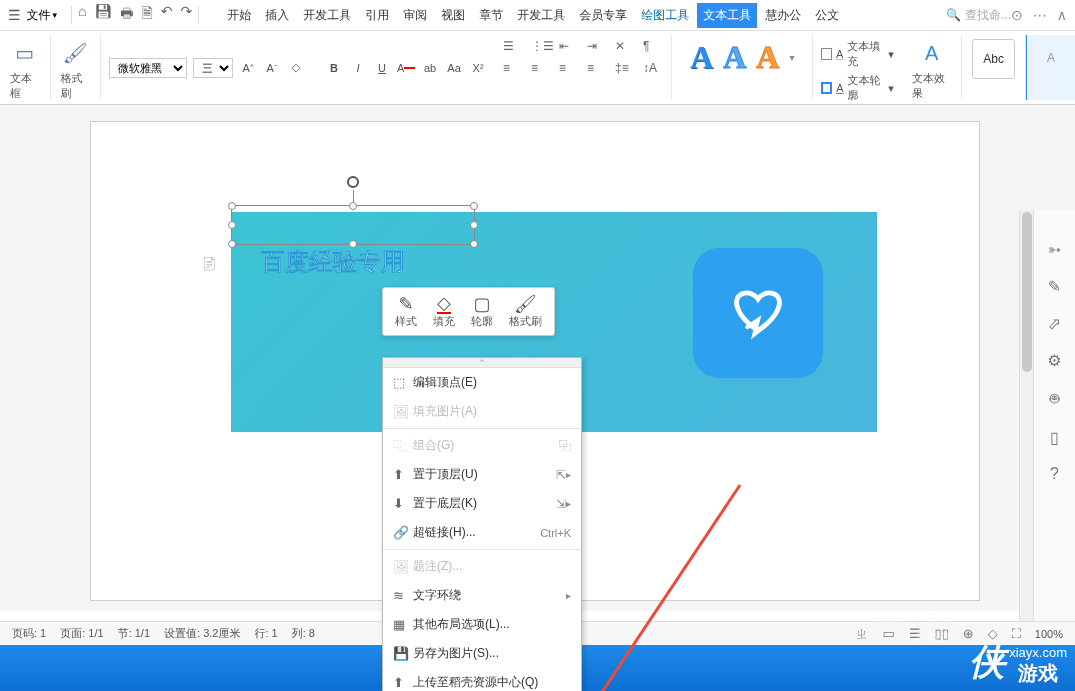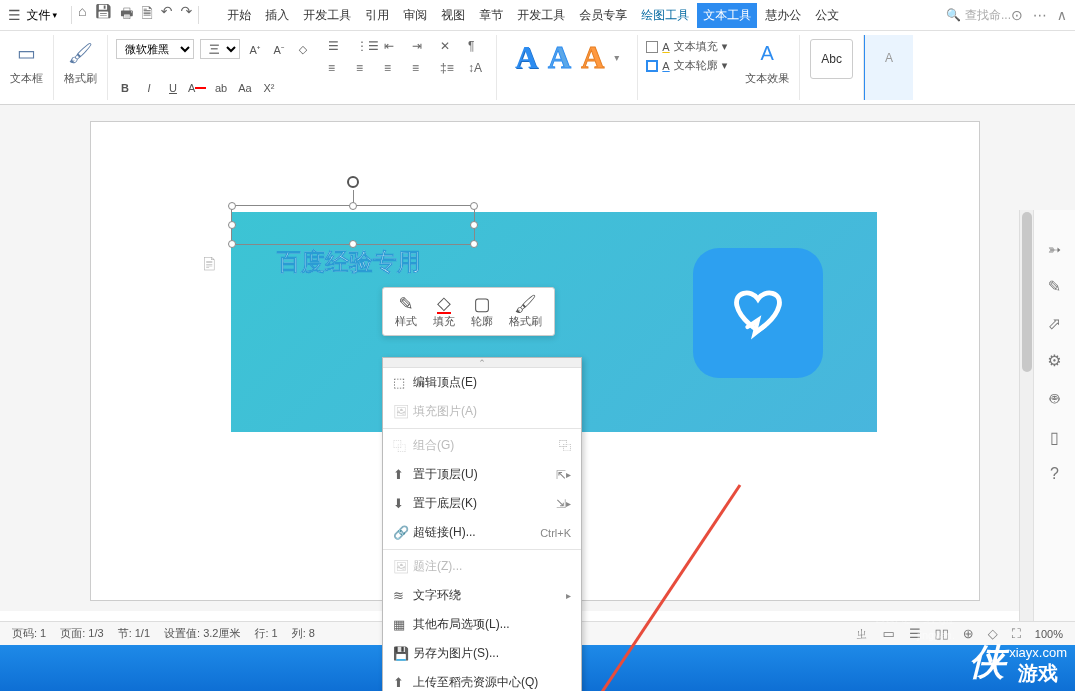--- a/index.html
+++ b/index.html
@@ -19,21 +19,21 @@
 .menubar .spacer { flex: 1; }
 .menubar .search-cmd { color: #aaa; font-size: 12px; }
 .menubar .right-icons { display: flex; gap: 10px; color: #888; font-size: 14px; }
 
 
 .ribbon { height: 74px; display: flex; border-bottom: 1px solid #d4d4d4; background: #fff; padding: 4px 0; }
 .ribbon-group { display: flex; flex-direction: column; align-items: center; justify-content: space-between; padding: 4px 10px; border-right: 1px solid #e8e8e8; }
 .ribbon-group:last-child { border-right: none; }
 .big-btn { display: flex; flex-direction: column; align-items: center; font-size: 11px; color: #555; cursor: pointer; gap: 4px; }
 .big-btn .icon-box { width: 28px; height: 28px; display: flex; align-items: center; justify-content: center; font-size: 20px; color: #5c7ca6; }
-.font-controls { display: flex; flex-direction: column; gap: 20px; padding: 4px 8px; }
+.font-controls { display: flex; flex-direction: row; gap: 20px; padding: 4px 8px; }
 .font-row { display: flex; align-items: center; gap: 6px; }
 .font-select { font-size: 11px; padding: 2px 4px; border: 1px solid #ccc; background: #fff; }
 .font-name { width: 78px; }
 .font-size { width: 40px; }
 .mini-btn { width: 18px; height: 18px; font-size: 11px; color: #555; display: inline-flex; align-items: center; justify-content: center; cursor: pointer; }
 .para-controls { display: flex; flex-direction: column; gap: 6px; padding: 4px 8px; }
 .para-row { display: flex; gap: 8px; }
 .para-btn { width: 20px; height: 16px; font-size: 12px; color: #666; cursor: pointer; position: relative; }
 .art-text { display: flex; gap: 10px; padding: 0 8px; align-items: center; }
 .art-a { font-size: 32px; font-weight: bold; font-family: serif; cursor: pointer; }
@@ -235,21 +235,21 @@
     <div class="page">
       <span class="para-mark">📄︎</span>
       <div class="banner">
         <div class="heart-badge">
           <svg viewBox="0 0 100 100">
               <path d="M50 30 C40 15 15 20 20 40 C25 60 50 75 50 75 C50 75 75 60 80 40 C85 20 60 15 50 30 Z" fill="none" stroke="#fff" stroke-width="7"></path>
               <path d="M35 70 L50 60 L45 80 L60 68" fill="none" stroke="#fff" stroke-width="6" stroke-linecap="round"></path>
             </svg>
         </div>
       </div>
-      <div class="banner-text" style="position:absolute;left:166px;top:90px">百度经验专用</div>
+      <div class="banner-text" style="position:absolute;left:150px;top:90px">百度经验专用</div>
       <div class="text-frame-sel">
         <span class="rotate-handle"></span>
         <span class="sel-handle tl"></span>
         <span class="sel-handle tm"></span>
         <span class="sel-handle tr"></span>
         <span class="sel-handle ml"></span>
         <span class="sel-handle mr"></span>
         <span class="sel-handle bl"></span>
         <span class="sel-handle bm"></span>
         <span class="sel-handle br"></span>
@@ -358,21 +358,21 @@
     <span class="rail-icon">🤖︎</span>
     <span class="rail-icon">▯</span>
     <span class="rail-icon">?</span>
     <span style="flex:1"></span>
 
   </div>
 </div>
 
 <div class="statusbar">
   <span>页码: 1</span>
-  <span>页面: 1/3</span>
+  <span>页面: 1/1</span>
   <span>节: 1/1</span>
   <span>设置值: 3.2厘米</span>
   <span>行: 1</span>
   <span>列: 8</span>
   <span class="sb-spacer"></span>
   <span class="sb-icon">ㄓ</span>
   <span class="sb-icon">▭</span>
   <span class="sb-icon">☰</span>
   <span class="sb-icon">▯▯</span>
   <span class="sb-icon">⊕</span>

